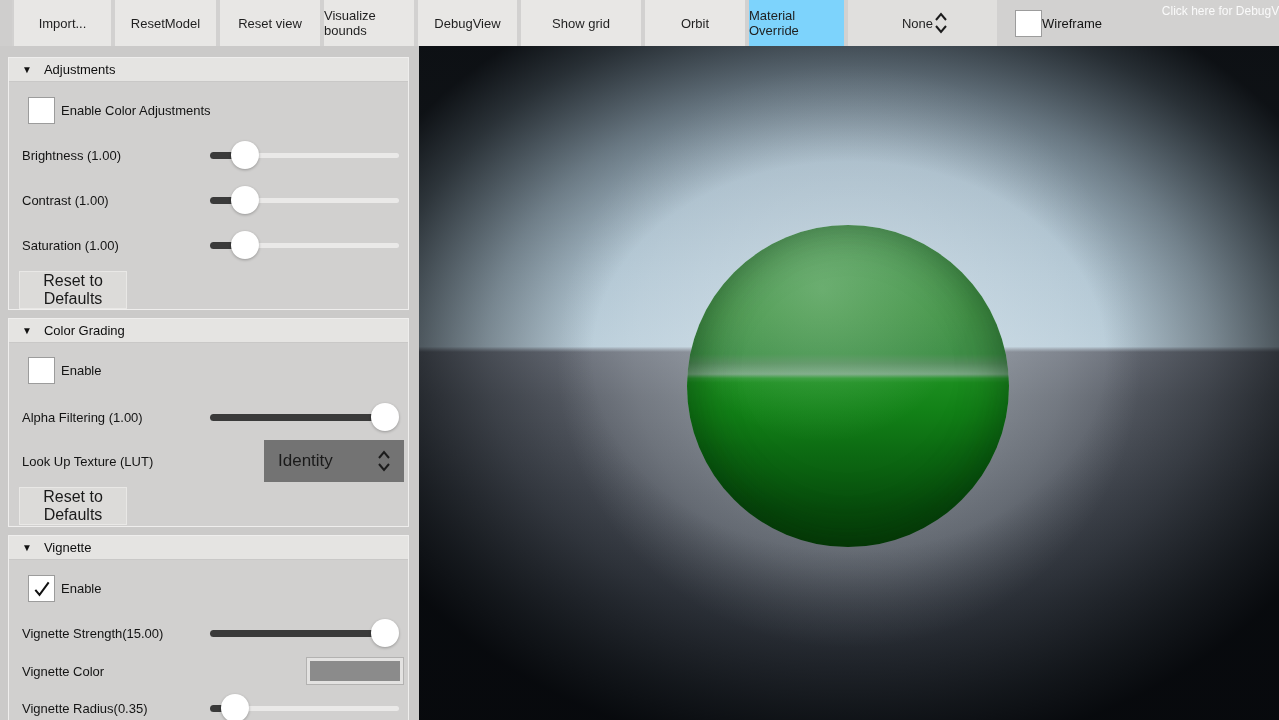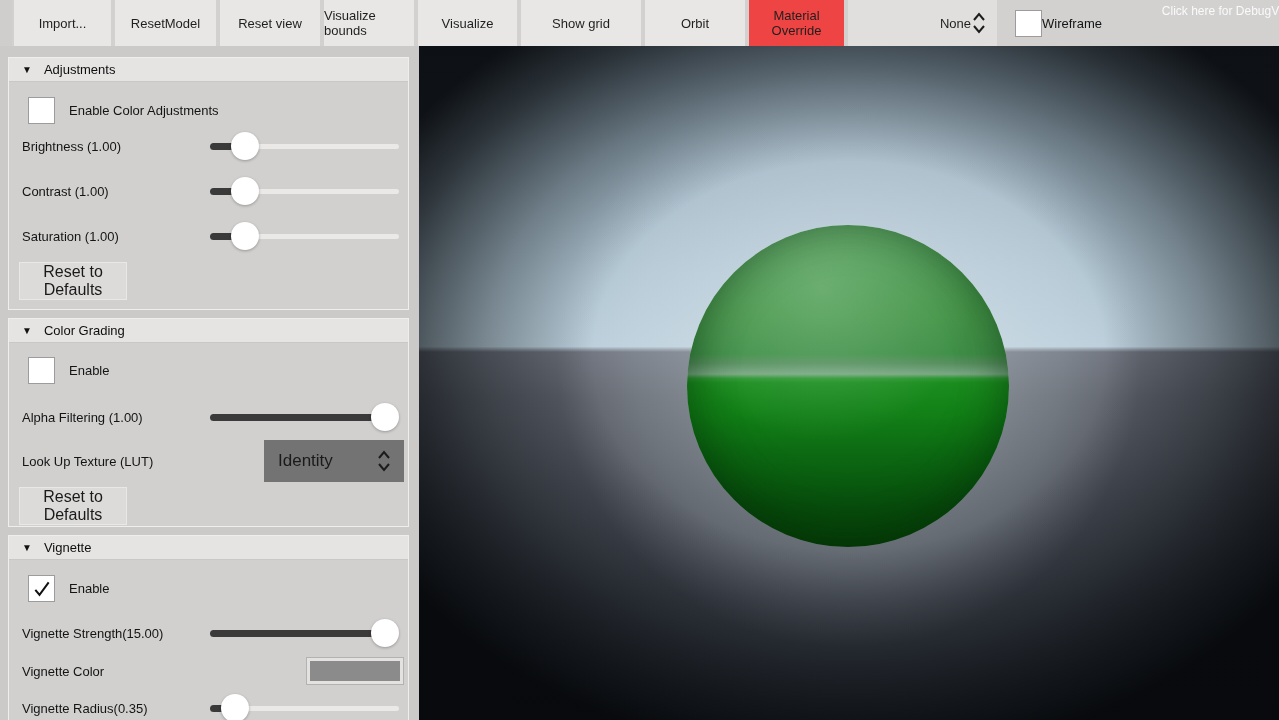--- a/index.html
+++ b/index.html
@@ -14,24 +14,24 @@
   
   .toolbar {
     position:absolute; top:0; left:12px; width:1279px; height:46px;
     background:#d2d1d0; display:flex; align-items:stretch; gap:4px;
     padding-left:2px; z-index:5;
   }
   .tb-btn {
     background:#e8e7e5; display:flex; align-items:center; justify-content:center;
     font-size:13px; color:#1f1f1f; cursor:default; flex:none;
   }
-  .tb-btn.toggled { background:#ef4444;text-align:center; }
+  .tb-btn.toggled { background:#7dd3fc; }
   .tb-select {
     background:#e0dfdd; display:flex; align-items:center; flex:none;
-    font-size:13px; color:#1f1f1f; padding:0 10px 0 16px; justify-content:flex-end;
+    font-size:13px; color:#1f1f1f; padding:0 10px 0 16px; justify-content:center;
   }
   .tb-checkwrap { display:flex; align-items:center; margin-left:14px; flex:none; }
   .debug-link {
     position:absolute; right:-6px; top:4px; font-size:12px; color:#fafafa;
     white-space:nowrap; text-decoration:none;
   }
 
   
   .checkbox {
     width:27px; height:27px; background:#ffffff; border:1px solid #9c9c9c;
@@ -50,21 +50,21 @@
     background:#d1d0cf; border:1px solid #efeeed;
   }
   .panel-header {
     height:24px; background:#e5e4e2; border-bottom:1px solid #c9c8c7;
     display:flex; align-items:center; gap:12px; padding-left:13px;
     font-size:13px; color:#0e0e0e;
   }
   .tri { font-size:10px; line-height:1; color:#111; }
   .panel-body { padding:0 9px 0 13px; position:relative; }
 
-  .cb-row { display:flex; align-items:center; gap:14px; font-size:13px; }
+  .cb-row { display:flex; align-items:center; gap:6px; font-size:13px; }
   .row { display:flex; align-items:center; justify-content:space-between; }
   .lbl { font-size:13px; color:#141414; }
 
   
   .slider { position:relative; width:189px; height:28px; flex:none; }
   .slider .track {
     position:absolute; left:0; right:0; top:50%; height:5px; margin-top:-2.5px;
     background:#eae9e8; border-radius:3px;
   }
   .slider .fill {
@@ -134,21 +134,21 @@
   .chev { display:block; }
 </style>
 </head>
 <body>
 
 <header class="toolbar">
   <div class="tb-btn" style="width:97px">Import...</div>
   <div class="tb-btn" style="width:101px">ResetModel</div>
   <div class="tb-btn" style="width:100px">Reset view</div>
   <div class="tb-btn" style="width:90px">Visualize bounds</div>
-  <div class="tb-btn" style="width:99px">Visualize</div>
+  <div class="tb-btn" style="width:99px">DebugView</div>
   <div class="tb-btn" style="width:120px">Show grid</div>
   <div class="tb-btn" style="width:100px">Orbit</div>
   <div class="tb-btn toggled" style="width:95px">Material Override</div>
   <div class="tb-select" style="width:149px">
     <span>None</span>
     <span>
       <svg class="chev" width="16" height="26" viewBox="0 0 16 26">
         <polyline points="3,10 8,4 13,10" fill="none" stroke="#1c1c1c" stroke-width="2"></polyline>
         <polyline points="3,16 8,22 13,16" fill="none" stroke="#1c1c1c" stroke-width="2"></polyline>
       </svg>
@@ -175,21 +175,21 @@
     <div class="panel-body">
       <div class="cb-row" style="margin-top:15px; height:27px;">
         <div class="checkbox" style="margin-left:6px">
           <svg width="20" height="20" viewBox="0 0 24 24">
               <path d="M4 13 L9 19 L20 4" stroke="#111" stroke-width="2.4" fill="none"></path>
             </svg>
         </div>
         <span class="lbl">Enable Color Adjustments</span>
       </div>
 
-      <div class="row" style="margin-top:8px; height:28px;justify-content:space-between;">
+      <div class="row" style="margin-top:17px; height:28px;justify-content:space-between;">
         <span class="lbl">Brightness (1.00)</span>
         <div class="slider">
           <div class="track"></div>
           <div class="fill" style="width: 18.5%;"></div>
           <div class="thumb" style="left: 18.5%;"></div>
         </div>
       </div>
 
       <div class="row" style="margin-top:17px; height:28px;">
         <span class="lbl">Contrast (1.00)</span>

